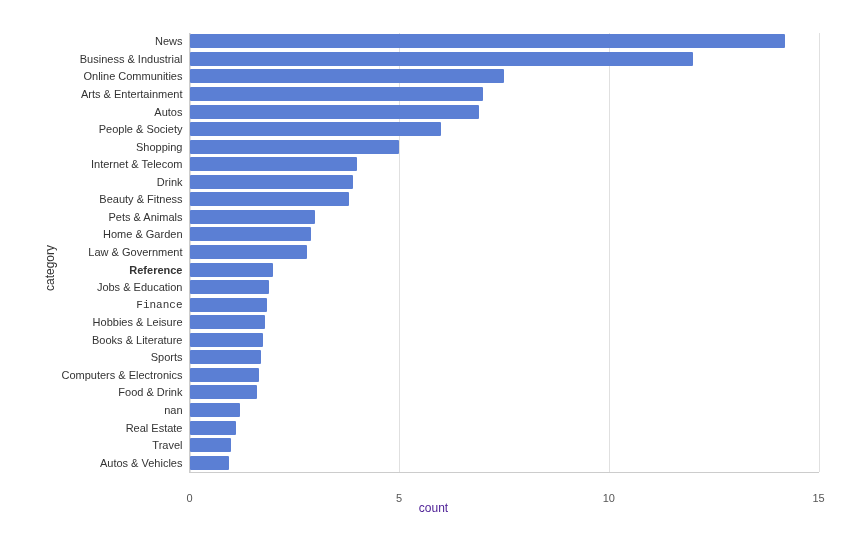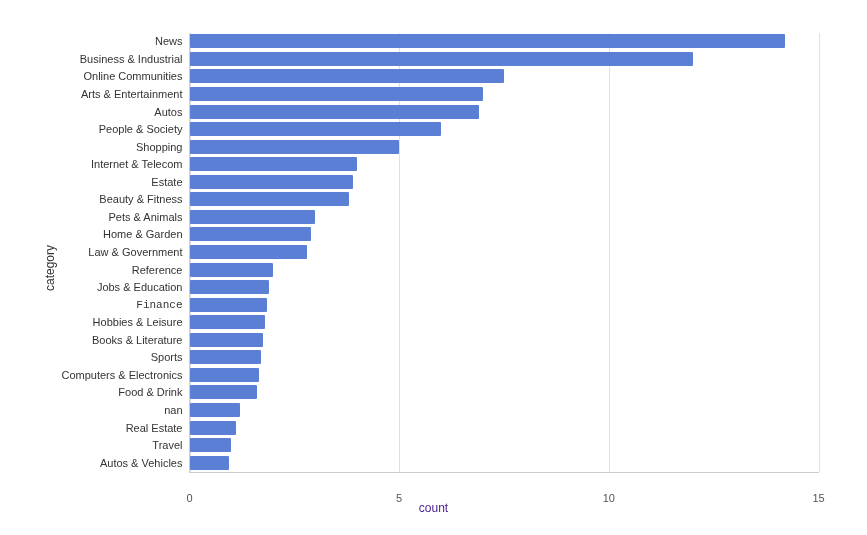--- a/index.html
+++ b/index.html
@@ -109,26 +109,26 @@
       </div>
     <div class="y-labels" id="y-labels">
         <div class="y-label" style="top: 2%;">News</div>
         <div class="y-label" style="top: 6%;">Business &amp; Industrial</div>
         <div class="y-label" style="top: 10%;">Online Communities</div>
         <div class="y-label" style="top: 14%;">Arts &amp; Entertainment</div>
         <div class="y-label" style="top: 18%;">Autos</div>
         <div class="y-label" style="top: 22%;">People &amp; Society</div>
         <div class="y-label" style="top: 26%;">Shopping</div>
         <div class="y-label" style="top: 30%;">Internet &amp; Telecom</div>
-        <div class="y-label" style="top: 34%;">Estate</div>
+        <div class="y-label" style="top: 34%;">Drink</div>
         <div class="y-label" style="top: 38%;">Beauty &amp; Fitness</div>
         <div class="y-label" style="top: 42%;">Pets &amp; Animals</div>
         <div class="y-label" style="top: 46%;">Home &amp; Garden</div>
         <div class="y-label" style="top: 50%;">Law &amp; Government</div>
-        <div class="y-label" style="top: 54%;">Reference</div>
+        <div class="y-label" style="top: 54%; font-weight: bold;">Reference</div>
         <div class="y-label" style="top: 58%;">Jobs &amp; Education</div>
         <div class="y-label" style="top: 62%; font-family: Liberation Mono, monospace;">Finance</div>
         <div class="y-label" style="top: 66%;">Hobbies &amp; Leisure</div>
         <div class="y-label" style="top: 70%; margin-left: 43px;">Books &amp; Literature</div>
         <div class="y-label" style="top: 74%; text-align: right;">Sports</div>
         <div class="y-label" style="top: 78%;">Computers &amp; Electronics</div>
         <div class="y-label" style="top: 82%;">Food &amp; Drink</div>
         <div class="y-label" style="top: 86%;">nan</div>
         <div class="y-label" style="top: 90%;">Real Estate</div>
         <div class="y-label" style="top: 94%;">Travel</div>

